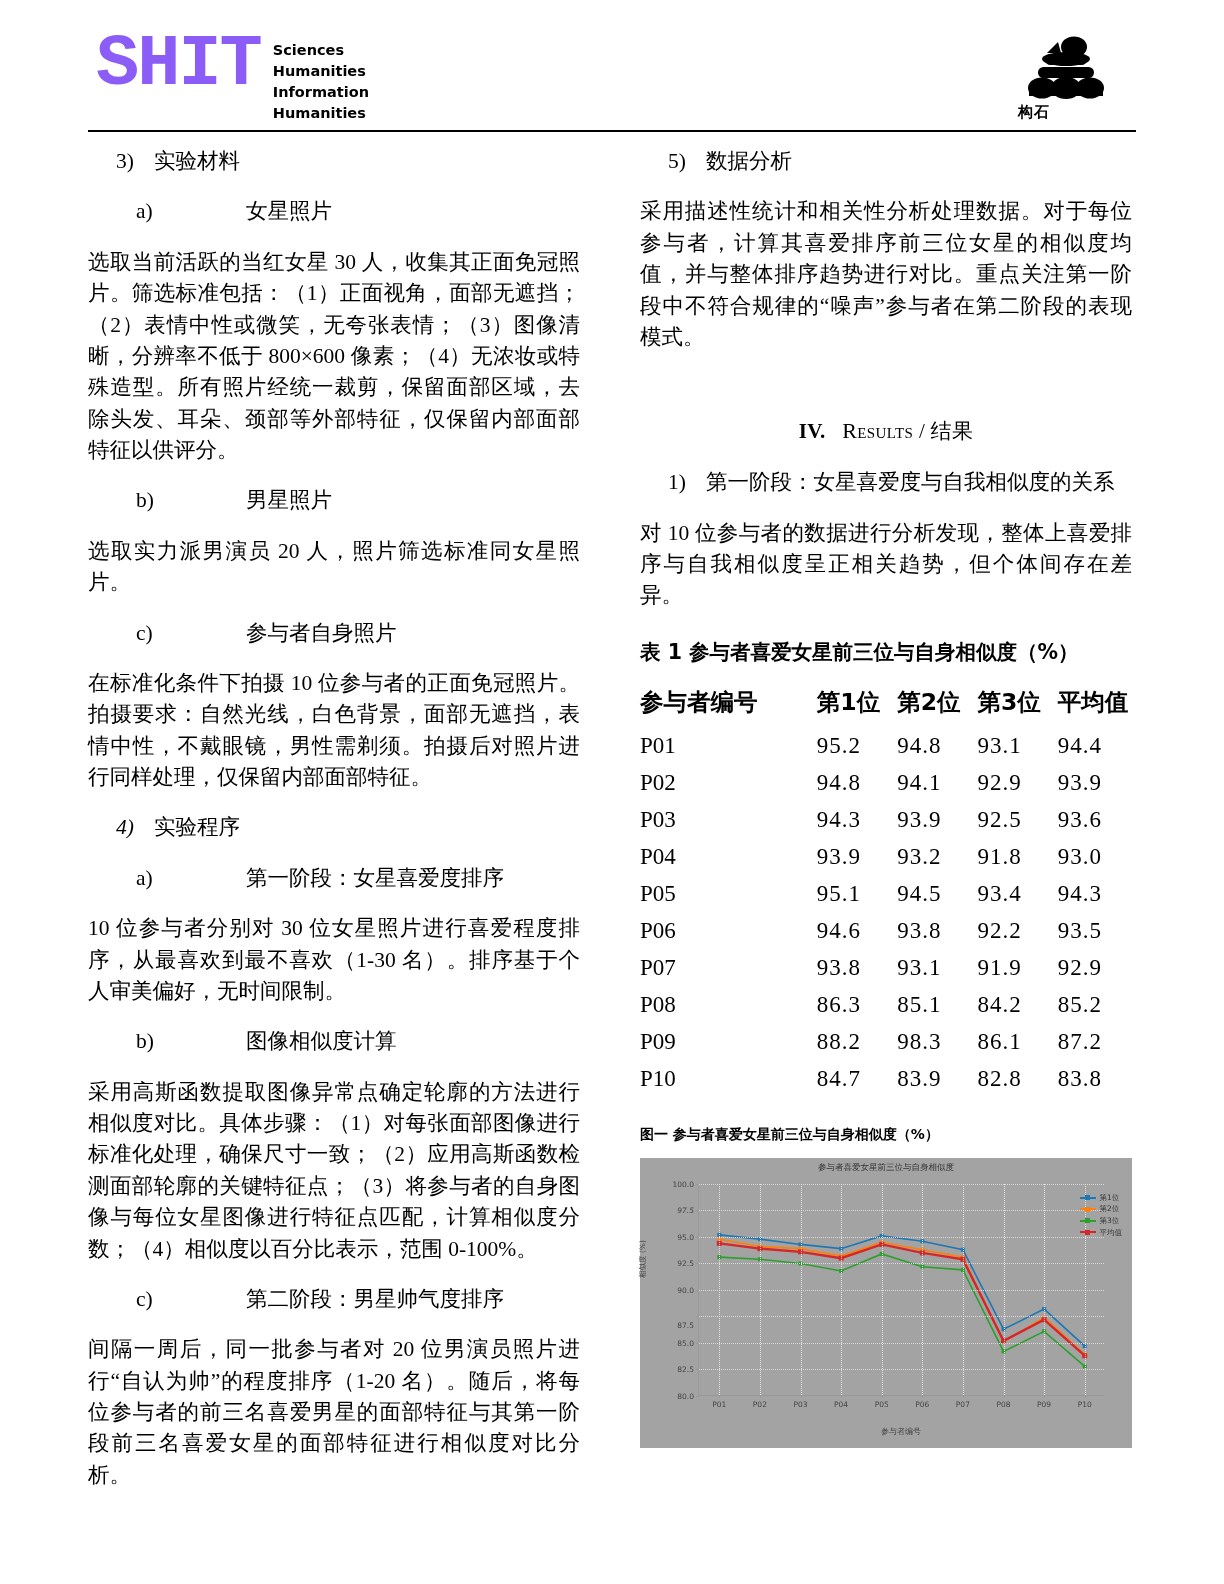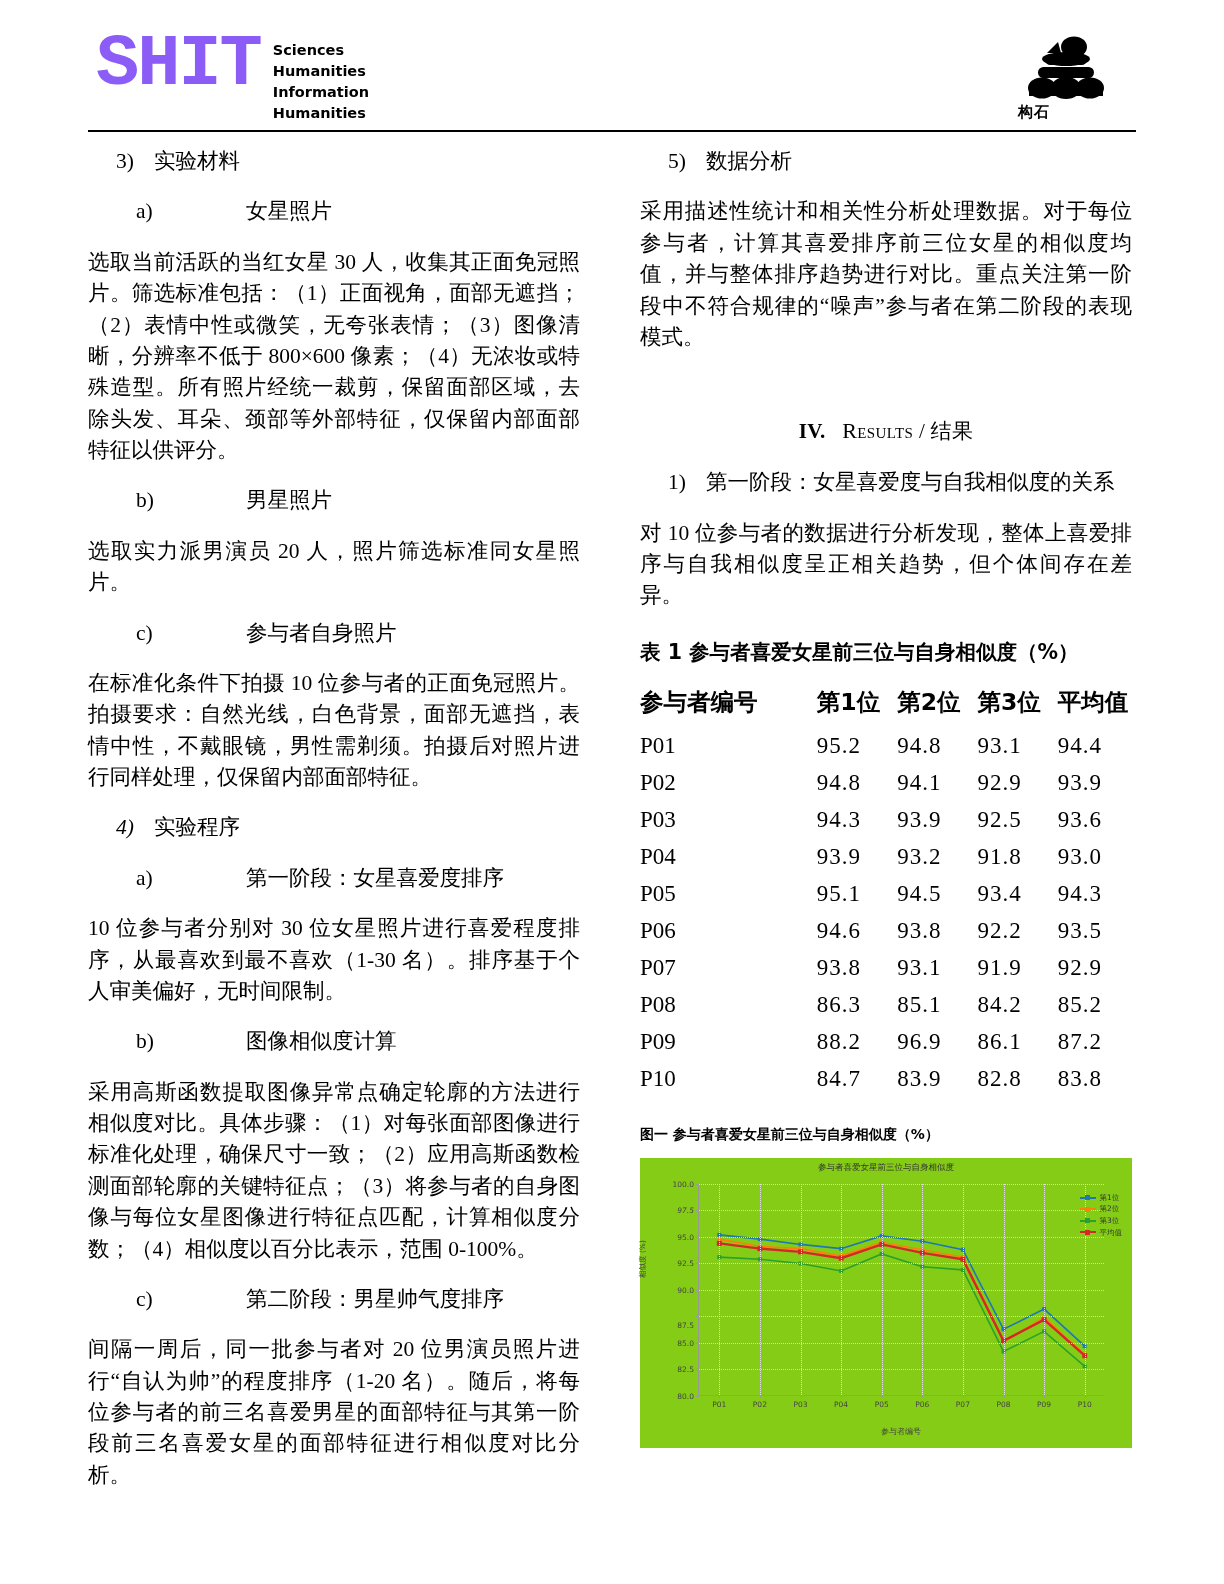--- a/index.html
+++ b/index.html
@@ -162,21 +162,21 @@
   }
   table.data td.pid { width: 166px; }
   table.data td.val { width: 78px; text-align: left; padding-left: 6px; letter-spacing: 1px;}
 
   
   .chart-wrap {
     position: relative;
     width: 492px;
     height: 290px;
     margin-top: 2px;
-    background: #84cc16;
+    background: #a3a3a3;
   }
   .chart-title {
     position: absolute;
     left: 0; right: 0;
     top: 4px;
     text-align: center;
     font-family: "DejaVu Sans", sans-serif;
     font-size: 8.5px;
     color: #333;
   }
@@ -447,21 +447,21 @@
         <tr>
           <td class="pid">P08</td>
           <td class="val">86.3</td>
           <td class="val">85.1</td>
           <td class="val">84.2</td>
           <td class="val">85.2</td>
         </tr>
         <tr>
           <td class="pid">P09</td>
           <td class="val">88.2</td>
-          <td class="val">96.9</td>
+          <td class="val">98.3</td>
           <td class="val">86.1</td>
           <td class="val">87.2</td>
         </tr>
         <tr>
           <td class="pid">P10</td>
           <td class="val">84.7</td>
           <td class="val">83.9</td>
           <td class="val">82.8</td>
           <td class="val">83.8</td>
         </tr>

